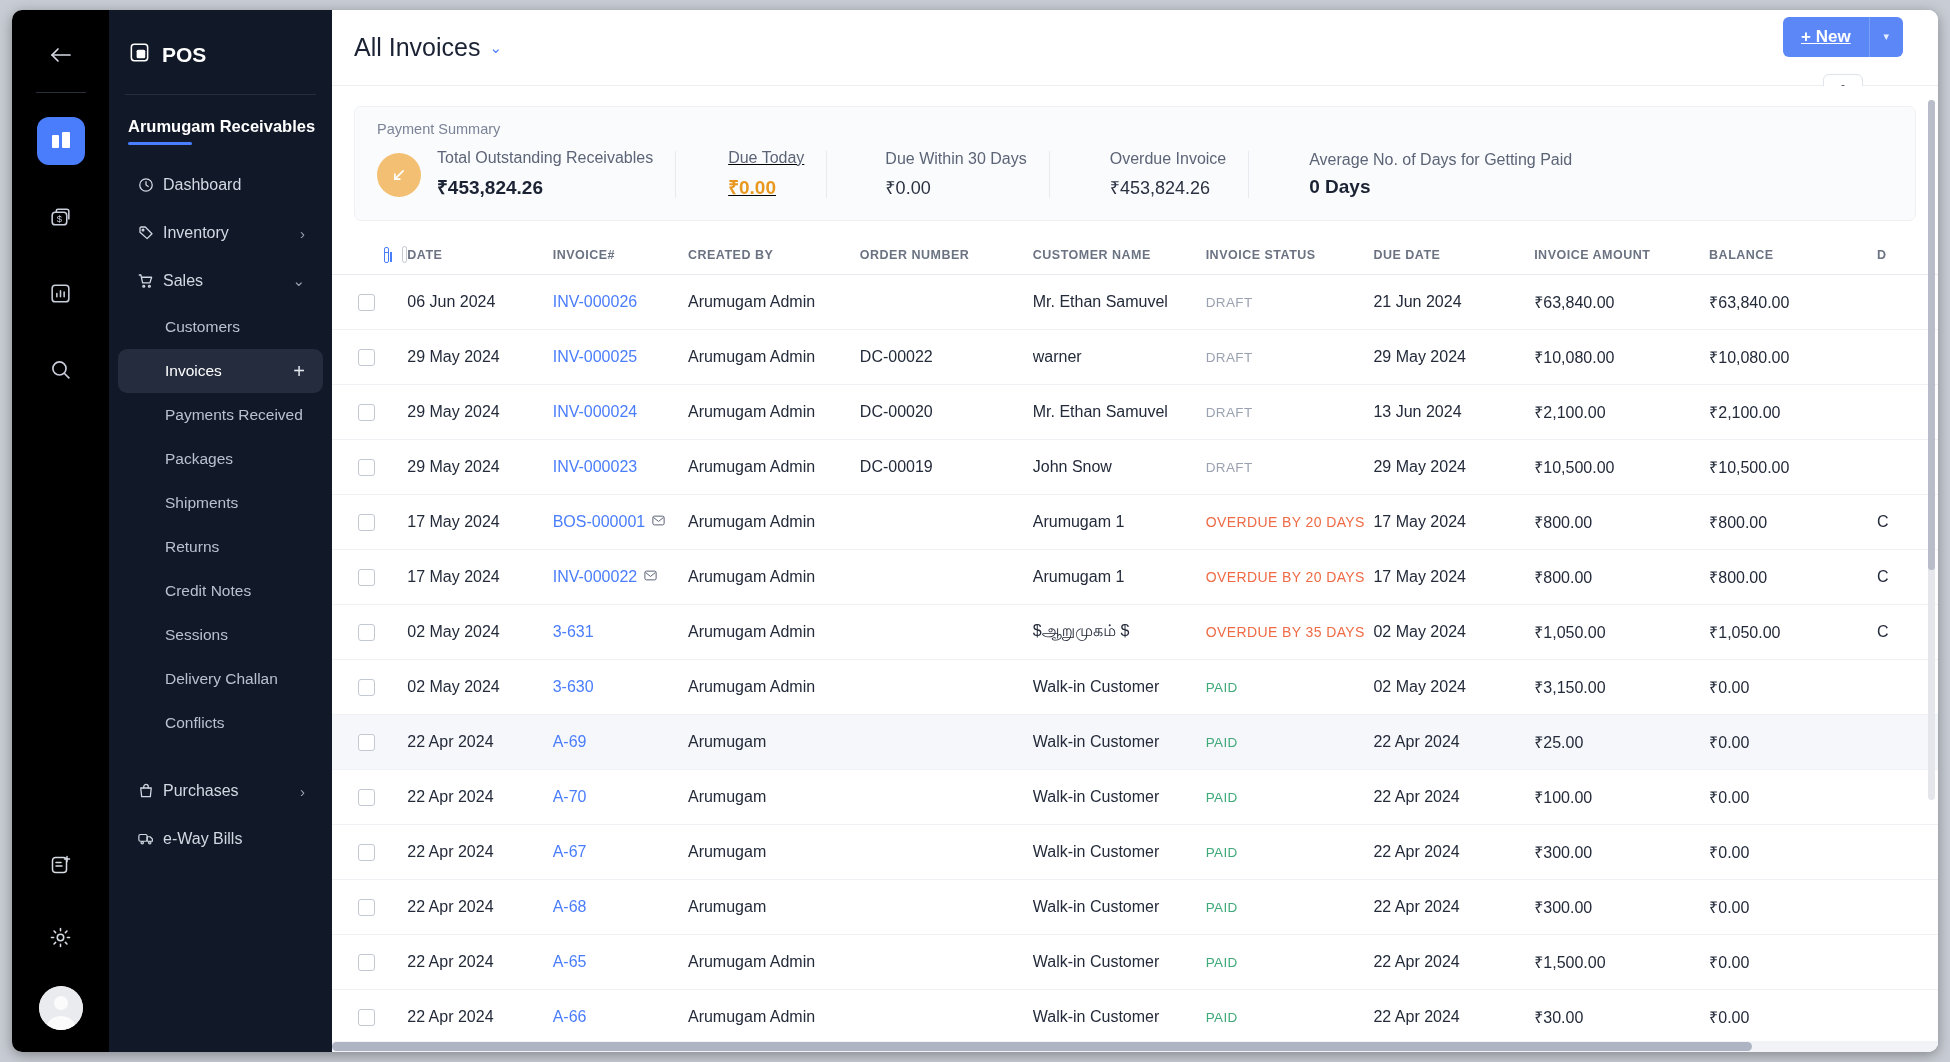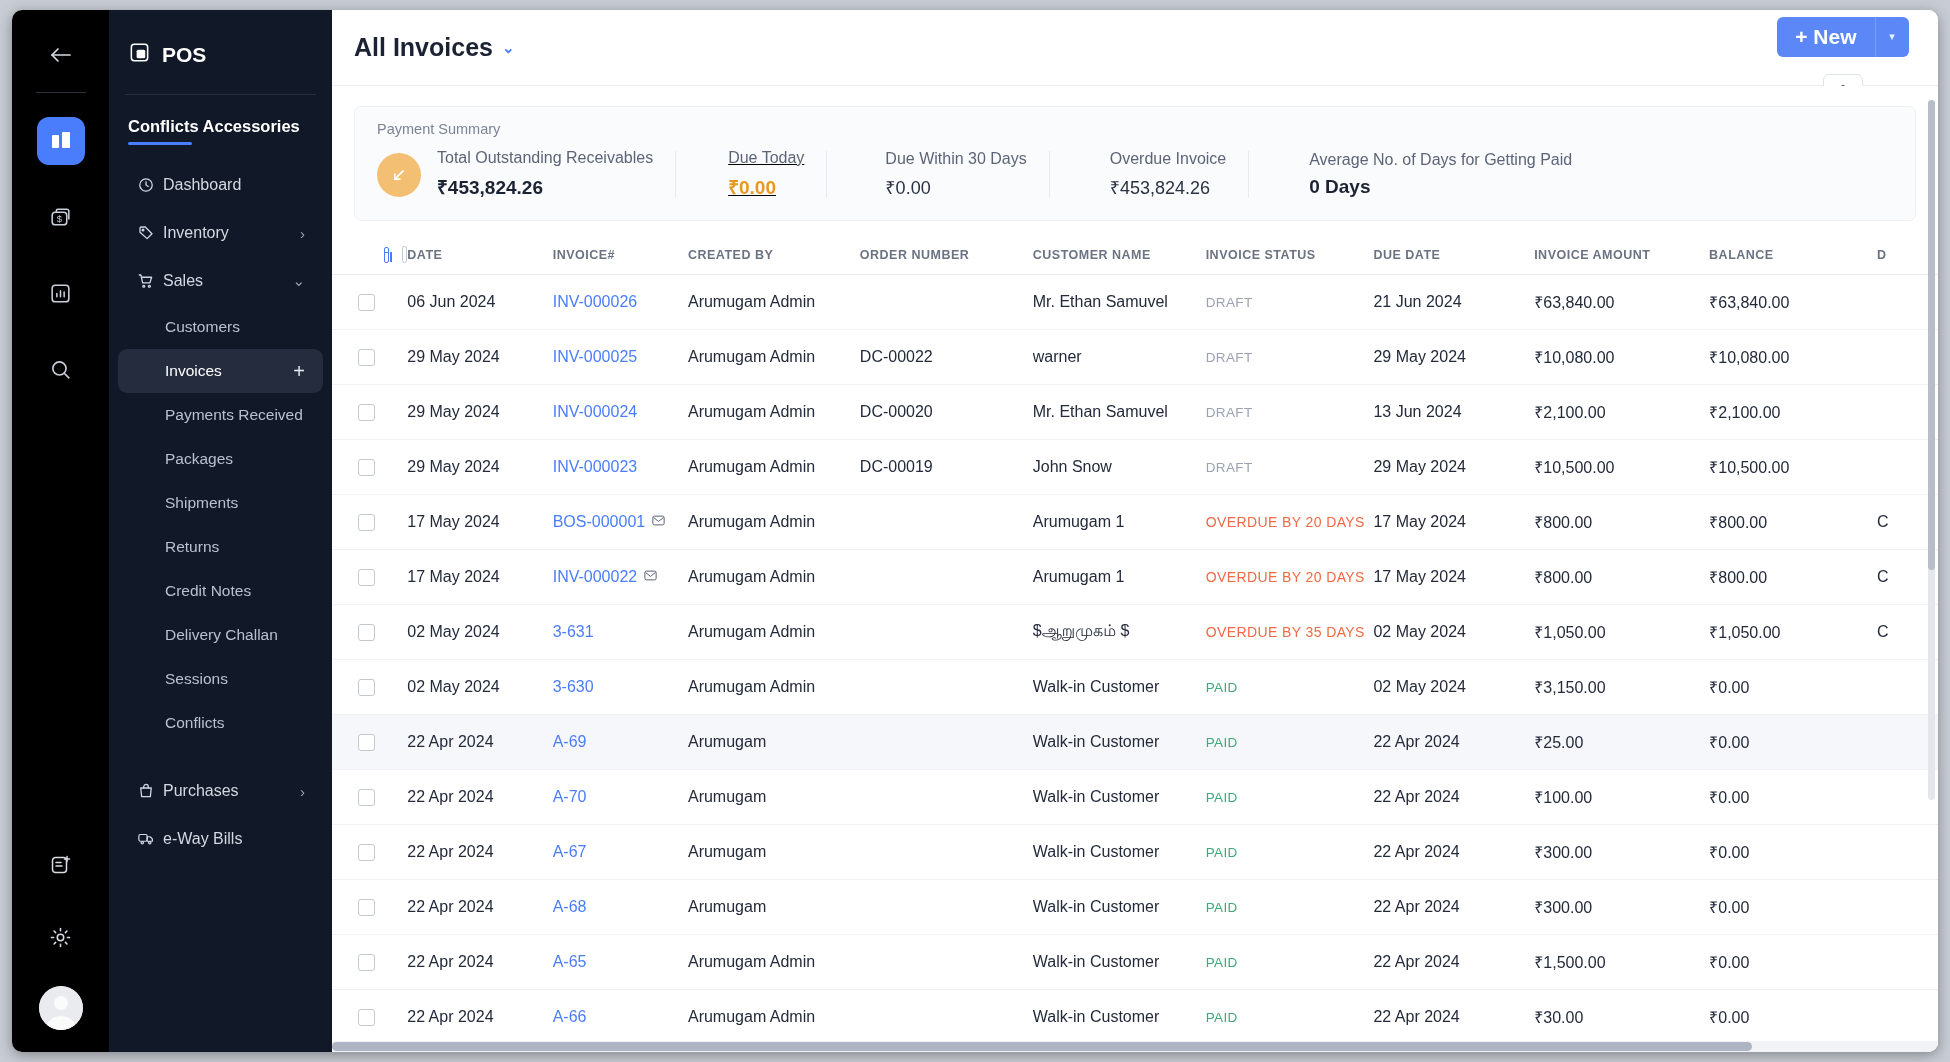--- a/index.html
+++ b/index.html
@@ -105,31 +105,32 @@
   
   .main { flex: 1; background: #ffffff; display: flex; flex-direction: column; min-width: 0; position: relative; }
   .topbar {
     height: 76px; flex: 0 0 76px;
     display: flex; align-items: center;
     padding: 0 28px 0 22px;
     border-bottom: 1px solid #eceef2;
     background: #fff;
   }
   .page-title {
-    font-size: 25px; font-weight: 700; color: #1b2233;
+    font-size: 25px; font-weight: 400; color: #1b2233;
     display: flex; align-items: center; gap: 9px; text-align: right;
   }
   .title-caret { color: #4a7dfc; font-size: 15px; }
   .topbar-right { margin-left: auto; display: flex; align-items: center; gap: 17px; flex-direction: column; }
   .conflict { color: #ef5b4c; font-size: 16px; }
   .btn-new-group { display: flex; align-items: stretch; border-radius: 6px; overflow: hidden; }
   .btn-new {
-    background: #5b87f7; color: #fff; font-size: 21px; font-weight: 600;
+    background: #5b87f7; color: #fff; font-size: 17px; font-weight: 600;
     padding: 0 18px; height: 40px; display: flex; align-items: center; gap: 4px;
     border: none;
+    text-decoration: underline;
   }
   .btn-new-caret {
     background: #5b87f7; color: #e7eeff; width: 34px; height: 40px;
     display: flex; align-items: center; justify-content: center;
     border-left: 1px solid #7ba0f9; font-size: 11px;
   }
   .btn-kebab {
     width: 40px; height: 40px; border: 1px solid #dfe3ea; border-radius: 6px;
     background: #fff; display: flex; align-items: center; justify-content: center;
     flex-direction: column; gap: 3px;
@@ -283,21 +284,21 @@
     <div class="pos-brand">
       <span>
         <svg width="23" height="23" viewBox="0 0 24 24" fill="none" stroke="#ffffff" stroke-width="1.6">
           <rect x="3.5" y="3.5" width="17" height="17" rx="3"></rect>
           <rect x="9" y="9" width="9" height="9" rx="1.6" fill="#ffffff" stroke="none"></rect>
         </svg>
       </span>
       <span>POS</span>
     </div>
     <div class="brand-sep"></div>
-    <div class="org">Conflicts Accessories</div>
+    <div class="org">Arumugam Receivables</div>
 
     <div class="nav">
       <div class="nav-item">
         <span class="ico">
           <svg width="18" height="18" viewBox="0 0 24 24" fill="none" stroke="currentColor" stroke-width="1.7">
             <circle cx="12" cy="12" r="8.3"></circle>
               <path d="M12 7.5V12l3 2" stroke-linecap="round"></path>
           </svg>
         </span>
         <span class="lbl">Dashboard</span>
@@ -341,24 +342,24 @@
       <div class="nav-sub">
         <span class="lbl">Shipments</span>
       </div>
       <div class="nav-sub">
         <span class="lbl">Returns</span>
       </div>
       <div class="nav-sub">
         <span class="lbl">Credit Notes</span>
       </div>
       <div class="nav-sub">
+        <span class="lbl">Sessions</span>
+      </div>
+      <div class="nav-sub">
         <span class="lbl">Delivery Challan</span>
-      </div>
-      <div class="nav-sub">
-        <span class="lbl">Sessions</span>
       </div>
       <div class="nav-sub">
         <span class="lbl">Conflicts</span>
       </div>
 
       <div class="nav-gap"></div>
 
       <div class="nav-item">
         <span class="ico">
           <svg width="18" height="18" viewBox="0 0 24 24" fill="none" stroke="currentColor" stroke-width="1.7">

